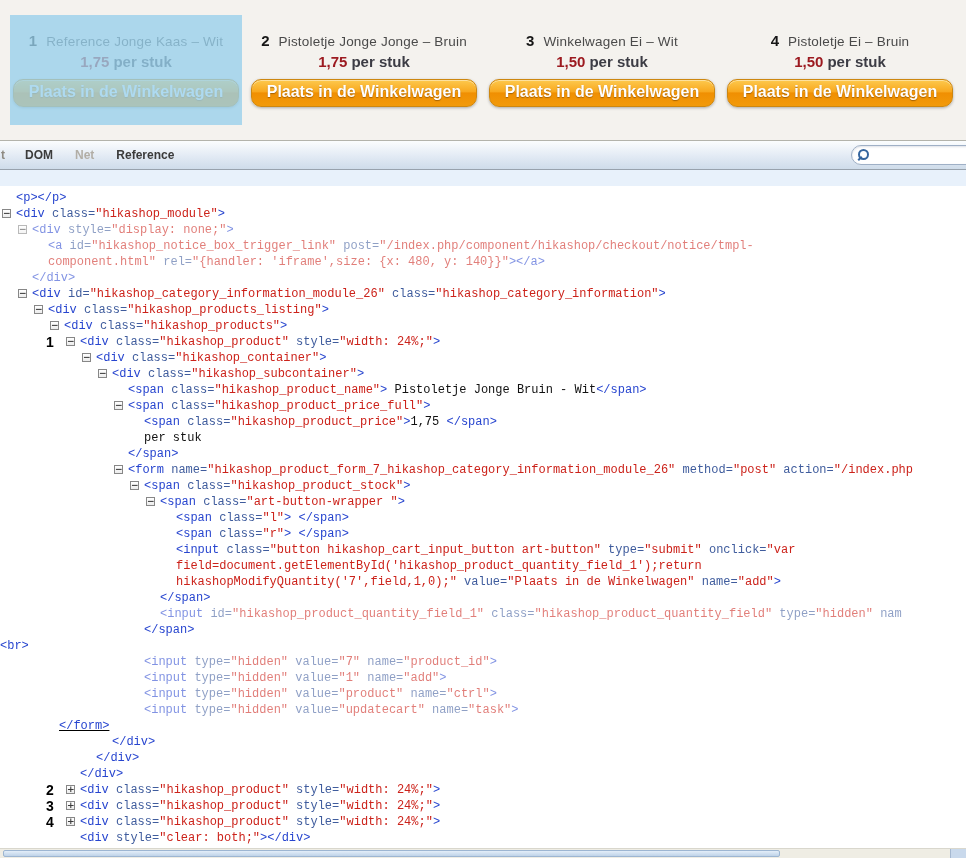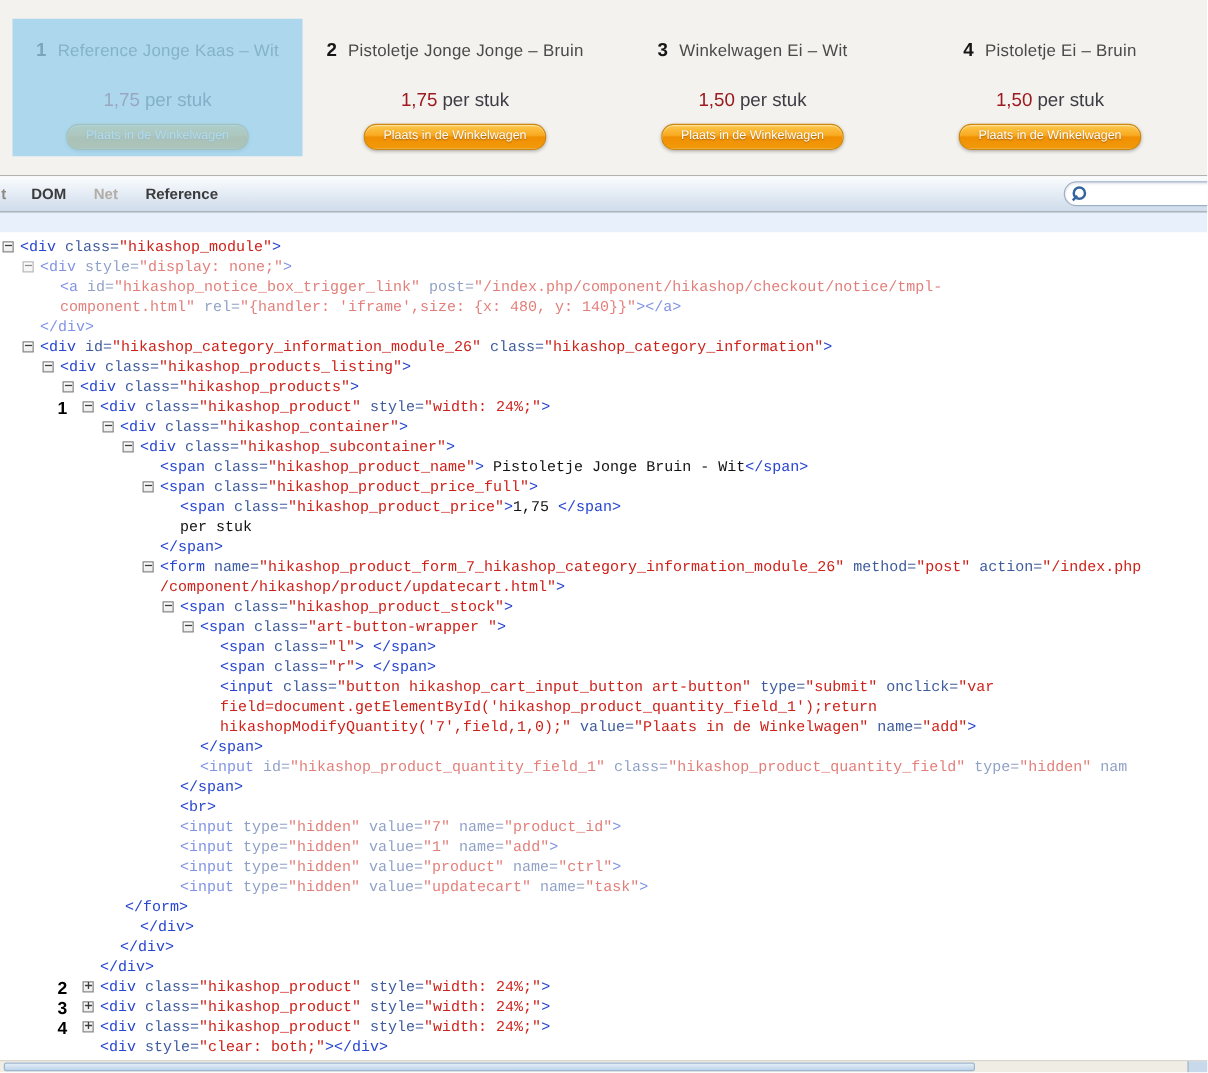--- a/index.html
+++ b/index.html
@@ -6,25 +6,25 @@
   .screen{position:relative;width:966px;height:858px;overflow:hidden;background:#fff;
           font-family:"Liberation Sans",sans-serif;}
 
   
   .shop-strip{box-sizing:border-box;height:141px;background:#f4f2ee;border-bottom:1px solid #b3b3ab;
               display:flex;justify-content:space-between;padding:15px 10px 0;}
   .card{position:relative;width:232px;height:110px;text-align:center;box-sizing:border-box;padding-top:17px;}
   .chead{display:flex;justify-content:center;align-items:baseline;gap:9px;}
   .cnum{font-weight:bold;font-size:15px;color:#161616;}
   .cname{font-size:13.5px;color:#4a4a4a;letter-spacing:.2px;}
-  .cprice{margin-top:23px;font-weight:normal;font-size:15px;color:#3c3c44;}
+  .cprice{margin-top:4px;font-weight:bold;font-size:15px;color:#3c3c44;}
   .cprice .amt{color:var(--price,#9c1a20);margin-right:4px;}
   .cbtnrow{margin-top:9px;}
   .cart-btn{display:inline-block;padding:3px 15px 5px;border-radius:10px;cursor:pointer;
-            font-weight:normal;font-size:10px;color:#fff;text-shadow:0 1px 1px rgba(125,70,0,.65);
+            font-weight:bold;font-size:16px;color:#fff;text-shadow:0 1px 1px rgba(125,70,0,.65);
             background:linear-gradient(180deg,#fdc94e 0%,#f8a81e 45%,#f08f02 50%,#f29a0a 100%);
             border:1px solid #cd8710;
             box-shadow:0 1px 3px rgba(0,0,0,.3), inset 0 1px 0 rgba(255,255,255,.45);}
   .hl-ov{position:absolute;inset:0;background:rgba(151,208,236,.78);}
 
   
   .fb-panel{position:relative;height:717px;}
   .fb-tabbar{position:relative;height:29px;box-sizing:border-box;
              background:linear-gradient(180deg,#fbfdfe 0%,#e2eaf4 55%,#cfdcea 100%);
              border-bottom:1px solid #98a2ad;display:flex;align-items:center;}
@@ -109,54 +109,54 @@
         <span class="fb-tab">DOM</span>
         <span class="fb-tab disabled">Net</span>
         <span class="fb-tab">Reference</span>
         <span class="searchbox">
         <span class="mag"></span>
         <input placeholder="" style="">
       </span>
     </div>
     <div class="fb-subbar"></div>
     <div class="fb-code">
+        <div class="crow" style="padding-left: 16px;"><span class="sg-tag">&lt;p&gt;&lt;/p&gt;</span></div>
         <div class="crow" style="padding-left: 16px;"><span class="exp" style="left: 2px;">−</span><span class="sg-tag">&lt;div </span><span class="sg-attr">class=</span><span class="sg-val">"hikashop_module"</span><span class="sg-tag">&gt;</span></div>
         <div class="crow muted" style="padding-left: 32px;"><span class="exp" style="left: 18px;">−</span><span class="sg-tag">&lt;div </span><span class="sg-attr">style=</span><span class="sg-val">"display: none;"</span><span class="sg-tag">&gt;</span></div>
         <div class="crow muted" style="padding-left: 48px;"><span class="sg-tag">&lt;a </span><span class="sg-attr">id=</span><span class="sg-val">"hikashop_notice_box_trigger_link"</span><span class="sg-txt"> </span><span class="sg-attr">post=</span><span class="sg-val">"/index.php/component/hikashop/checkout/notice/tmpl-</span></div>
         <div class="crow muted" style="padding-left: 48px;"><span class="sg-val">component.html"</span><span class="sg-txt"> </span><span class="sg-attr">rel=</span><span class="sg-val">"{handler: 'iframe',size: {x: 480, y: 140}}"</span><span class="sg-tag">&gt;&lt;/a&gt;</span></div>
         <div class="crow muted" style="padding-left: 32px;"><span class="sg-tag">&lt;/div&gt;</span></div>
         <div class="crow" style="padding-left: 32px;"><span class="exp" style="left: 18px;">−</span><span class="sg-tag">&lt;div </span><span class="sg-attr">id=</span><span class="sg-val">"hikashop_category_information_module_26"</span><span class="sg-txt"> </span><span class="sg-attr">class=</span><span class="sg-val">"hikashop_category_information"</span><span class="sg-tag">&gt;</span></div>
         <div class="crow" style="padding-left: 48px;"><span class="exp" style="left: 34px;">−</span><span class="sg-tag">&lt;div </span><span class="sg-attr">class=</span><span class="sg-val">"hikashop_products_listing"</span><span class="sg-tag">&gt;</span></div>
         <div class="crow" style="padding-left: 64px;"><span class="exp" style="left: 50px;">−</span><span class="sg-tag">&lt;div </span><span class="sg-attr">class=</span><span class="sg-val">"hikashop_products"</span><span class="sg-tag">&gt;</span></div>
         <div class="crow" style="padding-left: 80px;"><span class="exp" style="left: 66px;">−</span><span class="mark" style="left: 46px;">1</span><span class="sg-tag">&lt;div </span><span class="sg-attr">class=</span><span class="sg-val">"hikashop_product"</span><span class="sg-txt"> </span><span class="sg-attr">style=</span><span class="sg-val">"width: 24%;"</span><span class="sg-tag">&gt;</span></div>
         <div class="crow" style="padding-left: 96px;"><span class="exp" style="left: 82px;">−</span><span class="sg-tag">&lt;div </span><span class="sg-attr">class=</span><span class="sg-val">"hikashop_container"</span><span class="sg-tag">&gt;</span></div>
         <div class="crow" style="padding-left: 112px;"><span class="exp" style="left: 98px;">−</span><span class="sg-tag">&lt;div </span><span class="sg-attr">class=</span><span class="sg-val">"hikashop_subcontainer"</span><span class="sg-tag">&gt;</span></div>
         <div class="crow" style="padding-left: 128px;"><span class="sg-tag">&lt;span </span><span class="sg-attr">class=</span><span class="sg-val">"hikashop_product_name"</span><span class="sg-tag">&gt;</span><span class="sg-txt"> Pistoletje Jonge Bruin - Wit</span><span class="sg-tag">&lt;/span&gt;</span></div>
         <div class="crow" style="padding-left: 128px;"><span class="exp" style="left: 114px;">−</span><span class="sg-tag">&lt;span </span><span class="sg-attr">class=</span><span class="sg-val">"hikashop_product_price_full"</span><span class="sg-tag">&gt;</span></div>
         <div class="crow" style="padding-left: 144px;"><span class="sg-tag">&lt;span </span><span class="sg-attr">class=</span><span class="sg-val">"hikashop_product_price"</span><span class="sg-tag">&gt;</span><span class="sg-txt">1,75 </span><span class="sg-tag">&lt;/span&gt;</span></div>
         <div class="crow" style="padding-left: 144px;"><span class="sg-txt">per stuk</span></div>
         <div class="crow" style="padding-left: 128px;"><span class="sg-tag">&lt;/span&gt;</span></div>
         <div class="crow" style="padding-left: 128px;"><span class="exp" style="left: 114px;">−</span><span class="sg-tag">&lt;form </span><span class="sg-attr">name=</span><span class="sg-val">"hikashop_product_form_7_hikashop_category_information_module_26"</span><span class="sg-txt"> </span><span class="sg-attr">method=</span><span class="sg-val">"post"</span><span class="sg-txt"> </span><span class="sg-attr">action=</span><span class="sg-val">"/index.php</span></div>
-        <div class="crow" style="padding-left: 128px;"><span class="sg-val">/component/hikashop/product/updatecart.html"</span><span class="sg-tag">&gt;</span></div>
         <div class="crow" style="padding-left: 144px;"><span class="exp" style="left: 130px;">−</span><span class="sg-tag">&lt;span </span><span class="sg-attr">class=</span><span class="sg-val">"hikashop_product_stock"</span><span class="sg-tag">&gt;</span></div>
         <div class="crow" style="padding-left: 160px;"><span class="exp" style="left: 146px;">−</span><span class="sg-tag">&lt;span </span><span class="sg-attr">class=</span><span class="sg-val">"art-button-wrapper "</span><span class="sg-tag">&gt;</span></div>
         <div class="crow" style="padding-left: 176px;"><span class="sg-tag">&lt;span </span><span class="sg-attr">class=</span><span class="sg-val">"l"</span><span class="sg-tag">&gt;</span><span class="sg-txt"> </span><span class="sg-tag">&lt;/span&gt;</span></div>
         <div class="crow" style="padding-left: 176px;"><span class="sg-tag">&lt;span </span><span class="sg-attr">class=</span><span class="sg-val">"r"</span><span class="sg-tag">&gt;</span><span class="sg-txt"> </span><span class="sg-tag">&lt;/span&gt;</span></div>
         <div class="crow" style="padding-left: 176px;"><span class="sg-tag">&lt;input </span><span class="sg-attr">class=</span><span class="sg-val">"button hikashop_cart_input_button art-button"</span><span class="sg-txt"> </span><span class="sg-attr">type=</span><span class="sg-val">"submit"</span><span class="sg-txt"> </span><span class="sg-attr">onclick=</span><span class="sg-val">"var</span></div>
         <div class="crow" style="padding-left: 176px;"><span class="sg-val">field=document.getElementById('hikashop_product_quantity_field_1');return</span></div>
         <div class="crow" style="padding-left: 176px;"><span class="sg-val">hikashopModifyQuantity('7',field,1,0);"</span><span class="sg-txt"> </span><span class="sg-attr">value=</span><span class="sg-val">"Plaats in de Winkelwagen"</span><span class="sg-txt"> </span><span class="sg-attr">name=</span><span class="sg-val">"add"</span><span class="sg-tag">&gt;</span></div>
         <div class="crow" style="padding-left: 160px;"><span class="sg-tag">&lt;/span&gt;</span></div>
         <div class="crow muted" style="padding-left: 160px;"><span class="sg-tag">&lt;input </span><span class="sg-attr">id=</span><span class="sg-val">"hikashop_product_quantity_field_1"</span><span class="sg-txt"> </span><span class="sg-attr">class=</span><span class="sg-val">"hikashop_product_quantity_field"</span><span class="sg-txt"> </span><span class="sg-attr">type=</span><span class="sg-val">"hidden"</span><span class="sg-txt"> </span><span class="sg-attr">nam</span></div>
         <div class="crow" style="padding-left: 144px;"><span class="sg-tag">&lt;/span&gt;</span></div>
-        <div class="crow" style="padding-left: 144px;"><span class="sg-tag">&lt;br&gt;</span></div>
+        <div class="crow" style=""><span class="sg-tag">&lt;br&gt;</span></div>
         <div class="crow muted" style="padding-left: 144px;"><span class="sg-tag">&lt;input </span><span class="sg-attr">type=</span><span class="sg-val">"hidden"</span><span class="sg-txt"> </span><span class="sg-attr">value=</span><span class="sg-val">"7"</span><span class="sg-txt"> </span><span class="sg-attr">name=</span><span class="sg-val">"product_id"</span><span class="sg-tag">&gt;</span></div>
         <div class="crow muted" style="padding-left: 144px;"><span class="sg-tag">&lt;input </span><span class="sg-attr">type=</span><span class="sg-val">"hidden"</span><span class="sg-txt"> </span><span class="sg-attr">value=</span><span class="sg-val">"1"</span><span class="sg-txt"> </span><span class="sg-attr">name=</span><span class="sg-val">"add"</span><span class="sg-tag">&gt;</span></div>
         <div class="crow muted" style="padding-left: 144px;"><span class="sg-tag">&lt;input </span><span class="sg-attr">type=</span><span class="sg-val">"hidden"</span><span class="sg-txt"> </span><span class="sg-attr">value=</span><span class="sg-val">"product"</span><span class="sg-txt"> </span><span class="sg-attr">name=</span><span class="sg-val">"ctrl"</span><span class="sg-tag">&gt;</span></div>
         <div class="crow muted" style="padding-left: 144px;"><span class="sg-tag">&lt;input </span><span class="sg-attr">type=</span><span class="sg-val">"hidden"</span><span class="sg-txt"> </span><span class="sg-attr">value=</span><span class="sg-val">"updatecart"</span><span class="sg-txt"> </span><span class="sg-attr">name=</span><span class="sg-val">"task"</span><span class="sg-tag">&gt;</span></div>
-        <div class="crow" style="padding-left: 100px;"><span class="sg-tag">&lt;/form&gt;</span></div>
+        <div class="crow" style="padding-left: 59px; text-decoration: underline;"><span class="sg-tag">&lt;/form&gt;</span></div>
         <div class="crow" style="padding-left: 112px;"><span class="sg-tag">&lt;/div&gt;</span></div>
         <div class="crow" style="padding-left: 96px;"><span class="sg-tag">&lt;/div&gt;</span></div>
         <div class="crow" style="padding-left: 80px;"><span class="sg-tag">&lt;/div&gt;</span></div>
         <div class="crow" style="padding-left: 80px;"><span class="exp" style="left: 66px;">+</span><span class="mark" style="left: 46px;">2</span><span class="sg-tag">&lt;div </span><span class="sg-attr">class=</span><span class="sg-val">"hikashop_product"</span><span class="sg-txt"> </span><span class="sg-attr">style=</span><span class="sg-val">"width: 24%;"</span><span class="sg-tag">&gt;</span></div>
         <div class="crow" style="padding-left: 80px;"><span class="exp" style="left: 66px;">+</span><span class="mark" style="left: 46px;">3</span><span class="sg-tag">&lt;div </span><span class="sg-attr">class=</span><span class="sg-val">"hikashop_product"</span><span class="sg-txt"> </span><span class="sg-attr">style=</span><span class="sg-val">"width: 24%;"</span><span class="sg-tag">&gt;</span></div>
         <div class="crow" style="padding-left: 80px;"><span class="exp" style="left: 66px;">+</span><span class="mark" style="left: 46px;">4</span><span class="sg-tag">&lt;div </span><span class="sg-attr">class=</span><span class="sg-val">"hikashop_product"</span><span class="sg-txt"> </span><span class="sg-attr">style=</span><span class="sg-val">"width: 24%;"</span><span class="sg-tag">&gt;</span></div>
         <div class="crow" style="padding-left: 80px;"><span class="sg-tag">&lt;div </span><span class="sg-attr">style=</span><span class="sg-val">"clear: both;"</span><span class="sg-tag">&gt;&lt;/div&gt;</span></div>
       </div>
     <div class="fb-hscroll">
       <span class="hthumb"></span>

